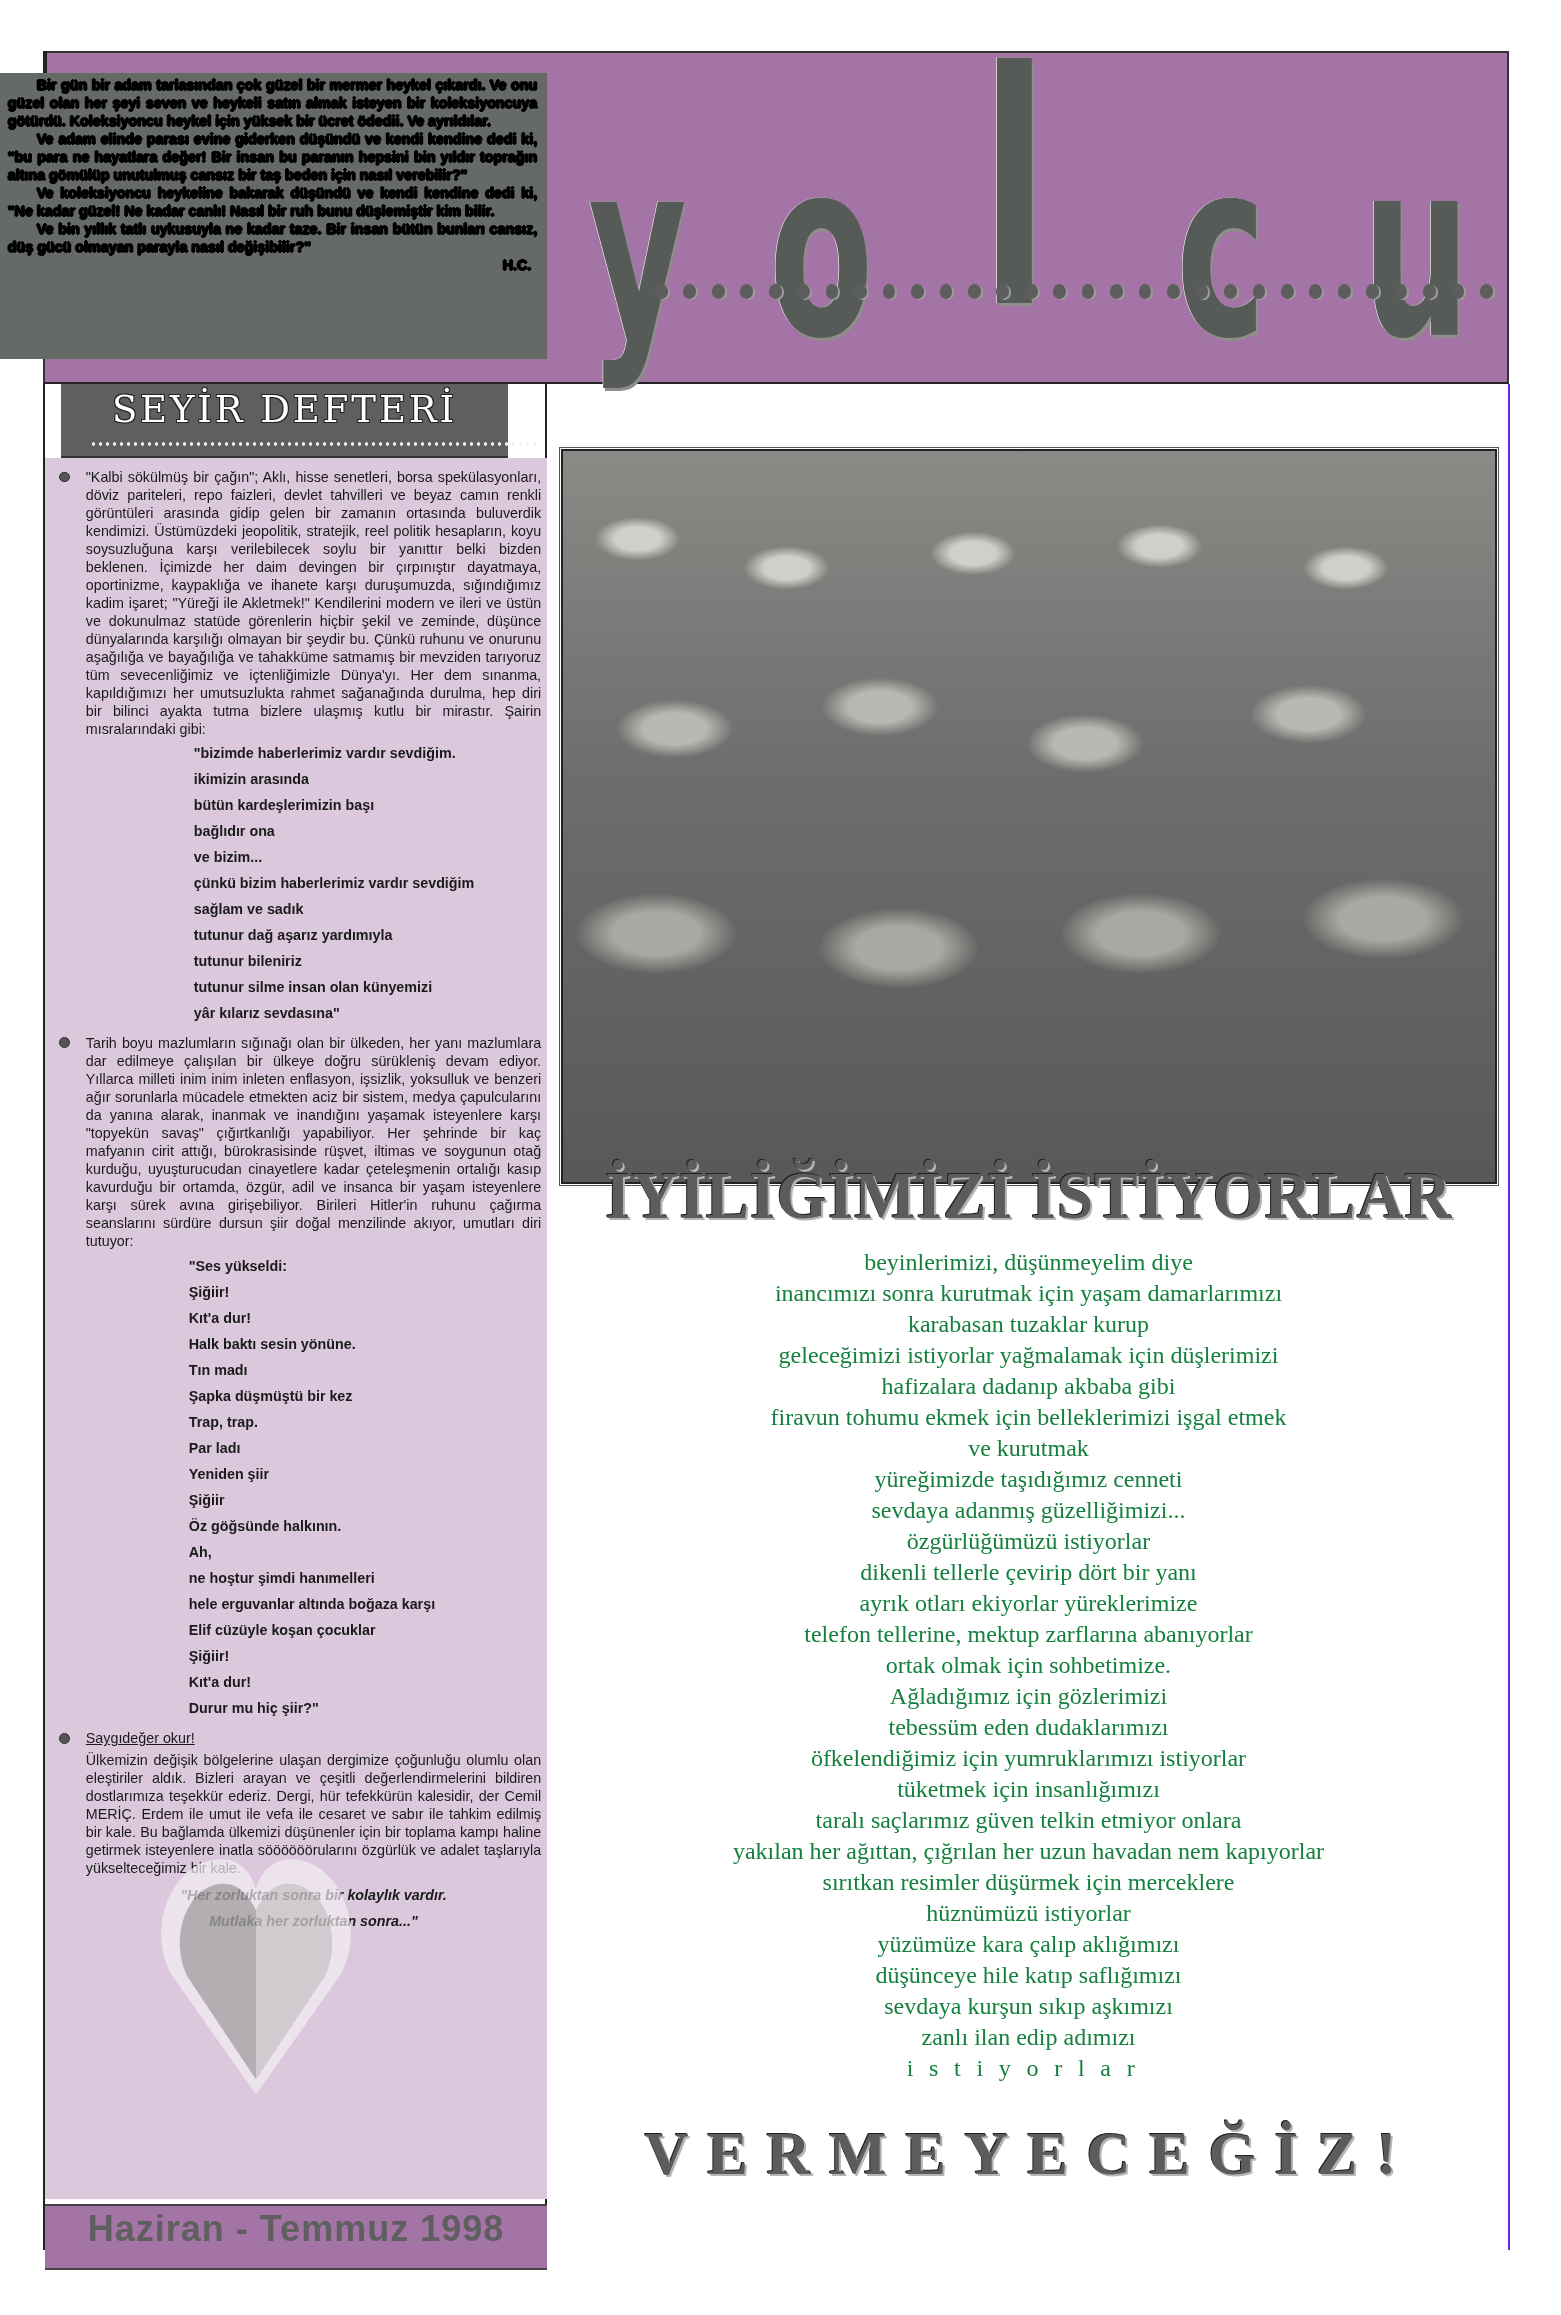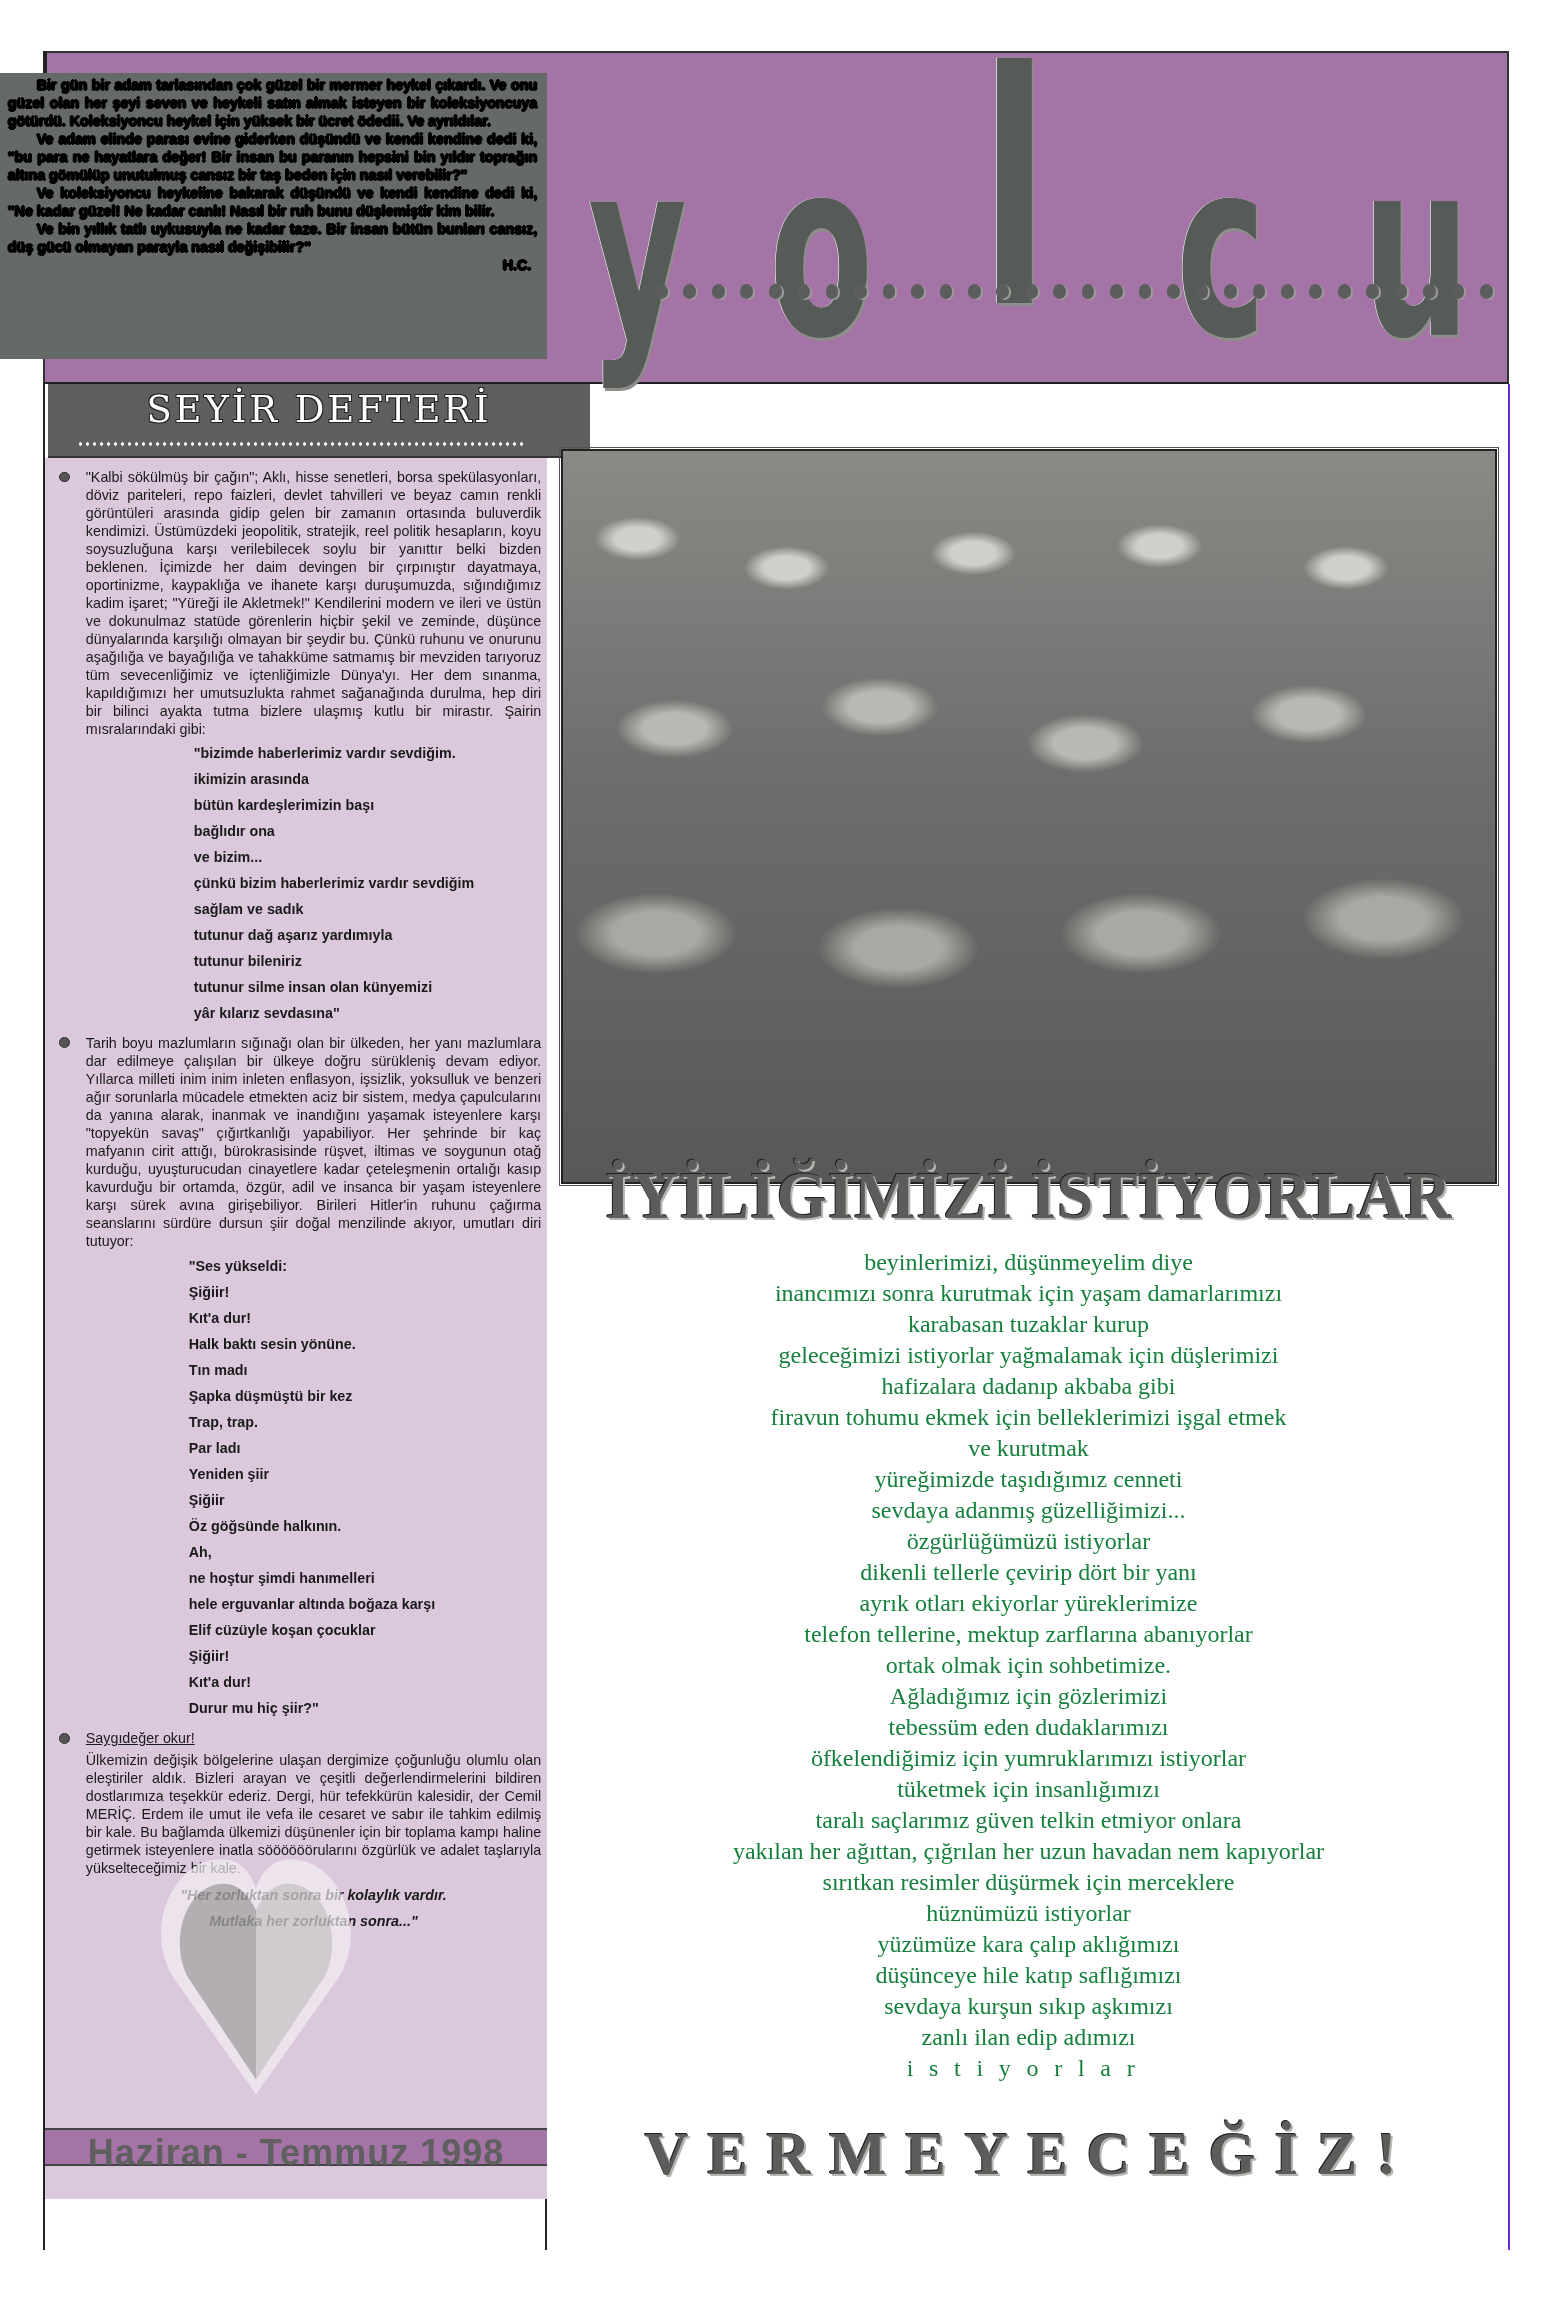--- a/index.html
+++ b/index.html
@@ -46,21 +46,21 @@
   }
   .story-box p { text-indent: 29px; }
   .story-box .sig { text-align: right; text-indent: 0; padding-right: 5.9px; }
 
   
   .left-col {
     position: absolute; left: 43px; top: 384px; width: 504px; height: 1866px;
     border-left: 2px solid #222; border-right: 2px solid #222;
   }
   .seyir-header {
-    position: absolute; left: 3px; top: 0; width: 542px; height: 74px;
+    position: absolute; left: 16px; top: 0; width: 447px; height: 74px;
     background: #5d605d; border-bottom: 2px solid #333;
   }
   .seyir-title {
     position: absolute; left: 0; top: 3.9px; width: 100%; text-align: center;
     font-family: "DejaVu Serif", serif; font-size: 37px; letter-spacing: 2.9px;
     color: #ffffff;
     text-shadow: 1px 1px 0 #222, -1px -1px 0 #222, 1px -1px 0 #222, -1px 1px 0 #222;
   }
   .seyir-dots {
     position: absolute; left: 29px; top: 57px; width: 446px; height: 5.9px;
@@ -85,21 +85,21 @@
     line-height: 25.5px; margin-top: 5.9px;
   }
   .item + .item { margin-top: 7.8px; }
 
   .heart {
     position: absolute; left: 108px; top: 1372px; width: 206px; height: 274px;
     pointer-events: none; opacity: 0.8;
   }
 
   .footer-band {
-    position: absolute; left: 0; top: 1744px; width: 502px; height: 38px;
+    position: absolute; left: 0; top: 1820px; width: 502px; height: 66px;
     background: #a474a6; border-top: 2.9px solid #444; border-bottom: 2px solid #444;
   }
   .footer-text {
     position: absolute; left: 0; top: 2px; width: 100%; text-align: center;
     font-weight: bold; font-size: 36px; color: #5e5f5e; letter-spacing: 1px;
   }
 
   
   .right-col {
     position: absolute; left: 547px; top: 384px; width: 963px; height: 1866px;

